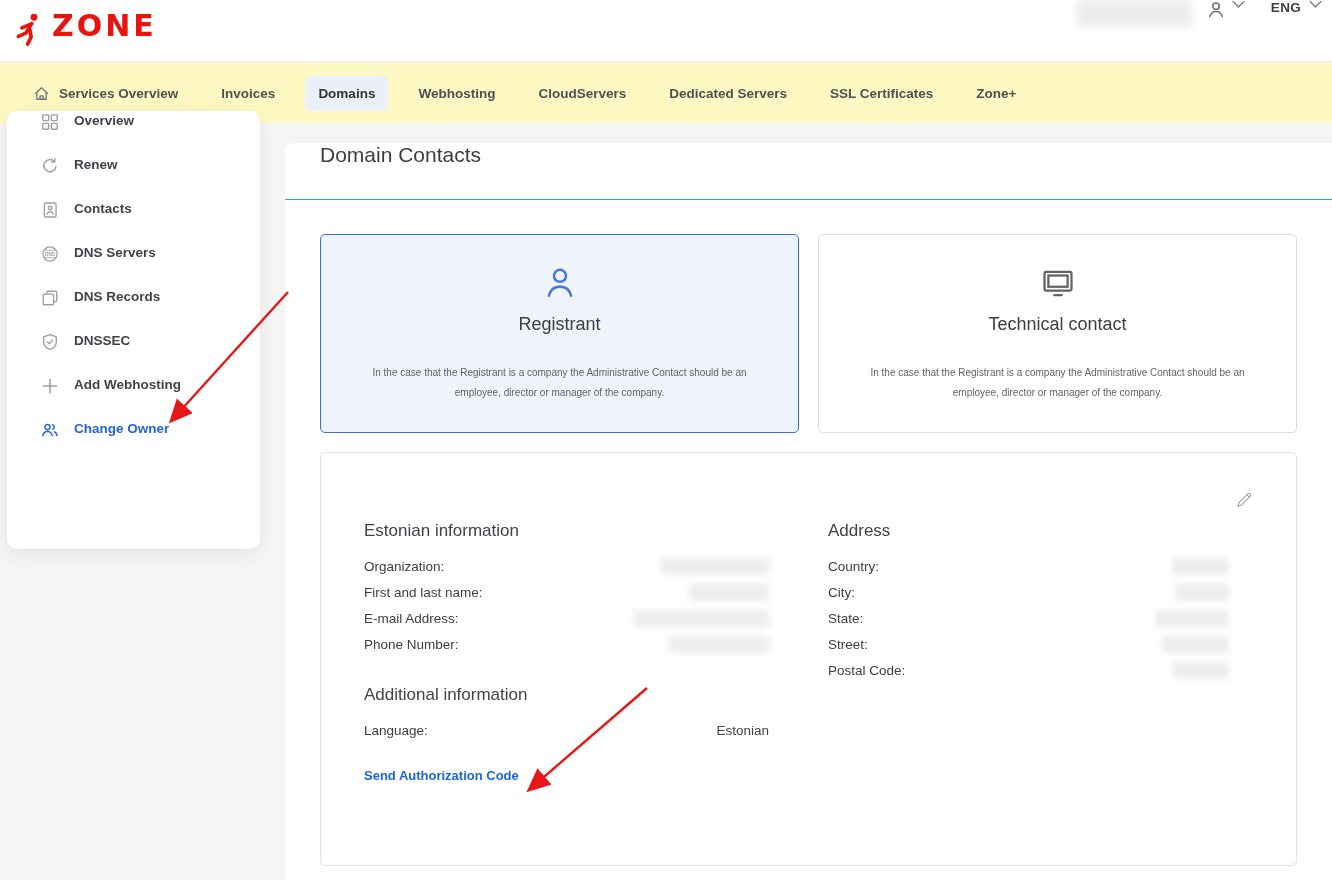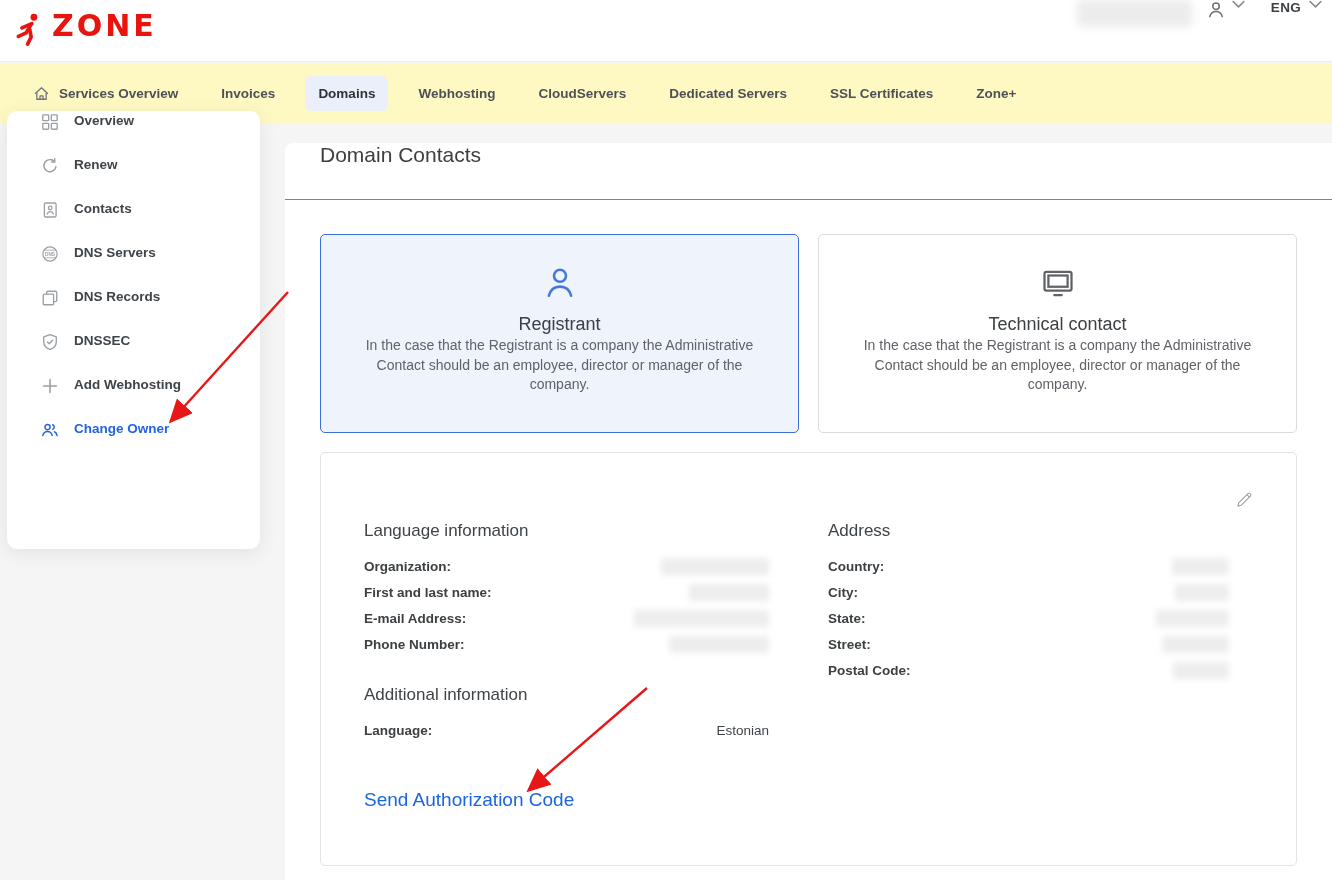--- a/index.html
+++ b/index.html
@@ -46,33 +46,33 @@
   .card-header{height:57px;border-bottom:1px solid #14b8a6;display:flex;padding-left:35px}
   .page-title{font-size:21px;font-weight:400;color:var(--txt-dark)}
   .card-body{padding:34px 35px 0 35px}
 
   .type-cards{display:flex;gap:19px}
   .type-card{width:479px;height:199px;border:1px solid #dadce0;border-radius:5px;background:#fff;display:flex;flex-direction:column;align-items:center;justify-content:flex-start;padding:30px 28px 0 28px;cursor:pointer}
   .type-card.selected{border:1.5px solid var(--sel-border);background:var(--sel-bg)}
   .type-icon{width:36px;height:36px;color:#5f6368;display:inline-flex}
   .type-card.selected .type-icon{color:#4678d9}
   .type-title{margin-top:13px;font-size:18px;font-weight:400;color:var(--txt-dark)}
-  .type-desc{margin-top:1px;font-size:14px;line-height:19.5px;color:var(--txt-mid);text-align:center}
+  .type-desc{margin-top:28px;font-size:10px;line-height:19.5px;color:var(--txt-mid);text-align:center}
 
   .details-card{position:relative;margin-top:19px;width:977px;height:414px;border:1px solid #e3e3e6;border-radius:5px;background:#fff;padding:16px 44px 0 43px}
   .edit-btn{position:absolute;top:38px;right:42px;width:20px;height:20px;background:none;border:none;color:var(--icon-gray);cursor:pointer;padding:0}
   .edit-btn svg{width:18px;height:18px}
   .columns{display:grid;grid-template-columns:405px 401px;column-gap:59px;margin-top:52px}
   .section-heading{font-size:17px;font-weight:500;color:#3f4449;margin-bottom:12px}
   .info-row{display:flex;justify-content:space-between;align-items:center;height:26px;width:100%}
-  .info-label{font-size:13.5px;font-weight:700;color:var(--txt-dark)}
+  .info-label{font-size:13.5px;font-weight:400;color:var(--txt-dark)}
   .info-value{font-size:13.5px;color:#3f4449}
   .redacted{height:17px;background:#ededee;border-radius:2px;filter:blur(3px)}
   .additional-heading{margin-top:28px}
-  .auth-link{display:inline-block;margin-top:46px;font-size:19px;font-weight:400;color:var(--accent-blue);text-decoration:none;cursor:pointer}
+  .auth-link{display:inline-block;margin-top:25px;font-size:13px;font-weight:700;color:var(--accent-blue);text-decoration:none;cursor:pointer}
 
   
   .arrows{position:absolute;top:0;left:0;width:1332px;height:880px;pointer-events:none;z-index:20}
 </style>
 </head>
 <body>
 
 <div class="page">
 
   <div class="header">
@@ -278,21 +278,21 @@
       <div class="details-card">
         <button class="edit-btn">
           <svg viewBox="0 0 20 20" fill="none" stroke="currentColor" stroke-width="1.2" stroke-linejoin="round">
             <path d="M3.2 16.8l.9-3.6L14.4 2.9a1.55 1.55 0 0 1 2.2 0l.5.5a1.55 1.55 0 0 1 0 2.2L6.8 15.9z"></path>
             <path d="M13.3 4l2.7 2.7"></path>
           </svg>
         </button>
 
         <div class="columns">
           <div class="col">
-            <div class="section-heading">Language information</div>
+            <div class="section-heading">Estonian information</div>
             <div>
 
             <div class="info-row">
                 <span class="info-label">Organization:</span>
 
                 <span class="redacted" style="width: 108px;"></span>
               </div>
                 <div class="info-row">
                 <span class="info-label">First and last name:</span>
 

